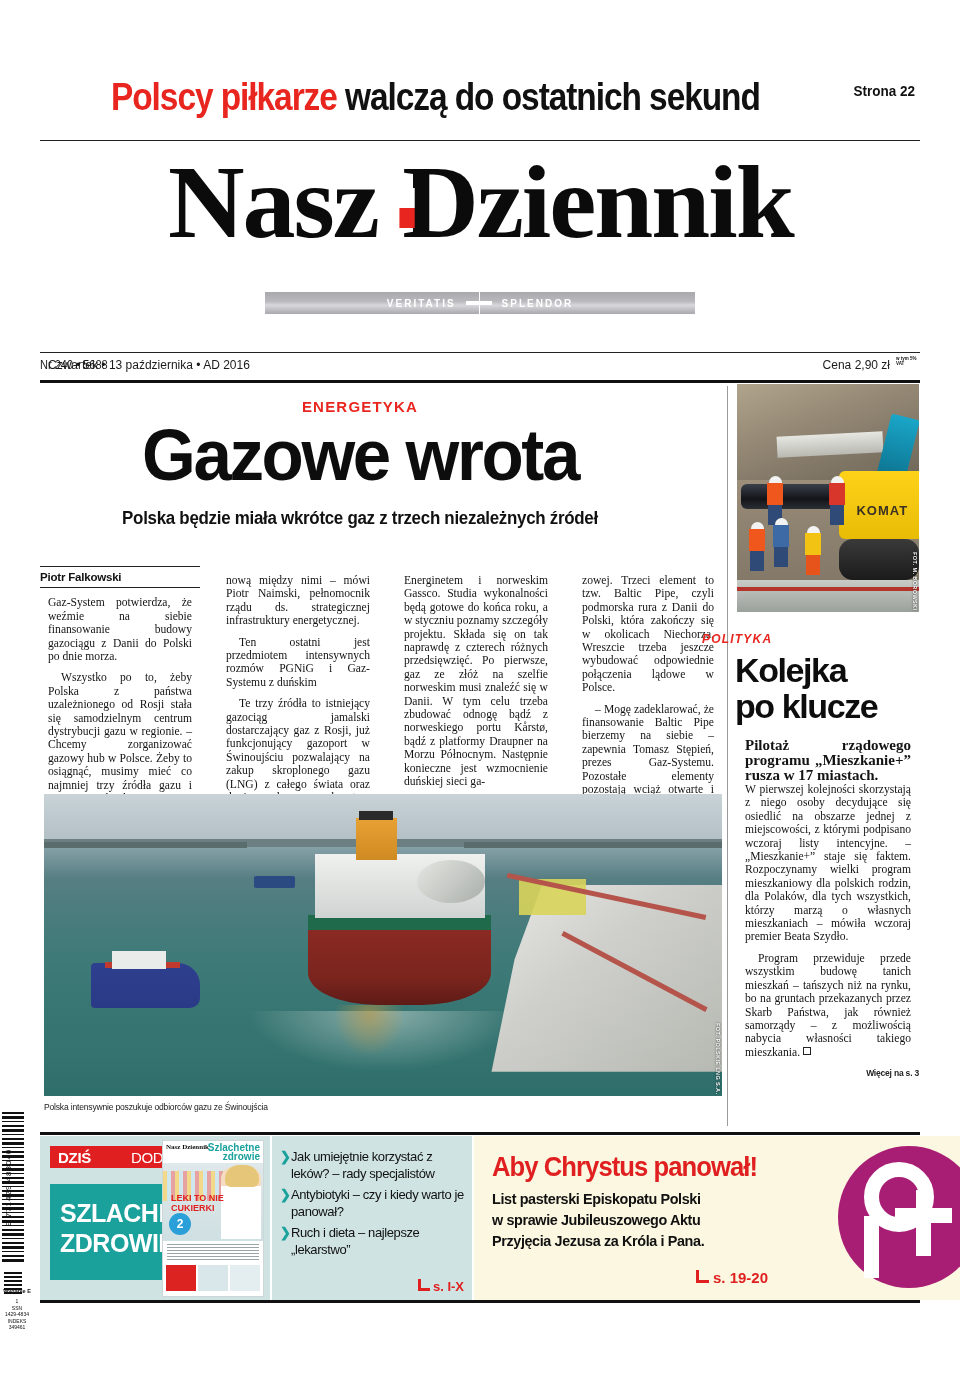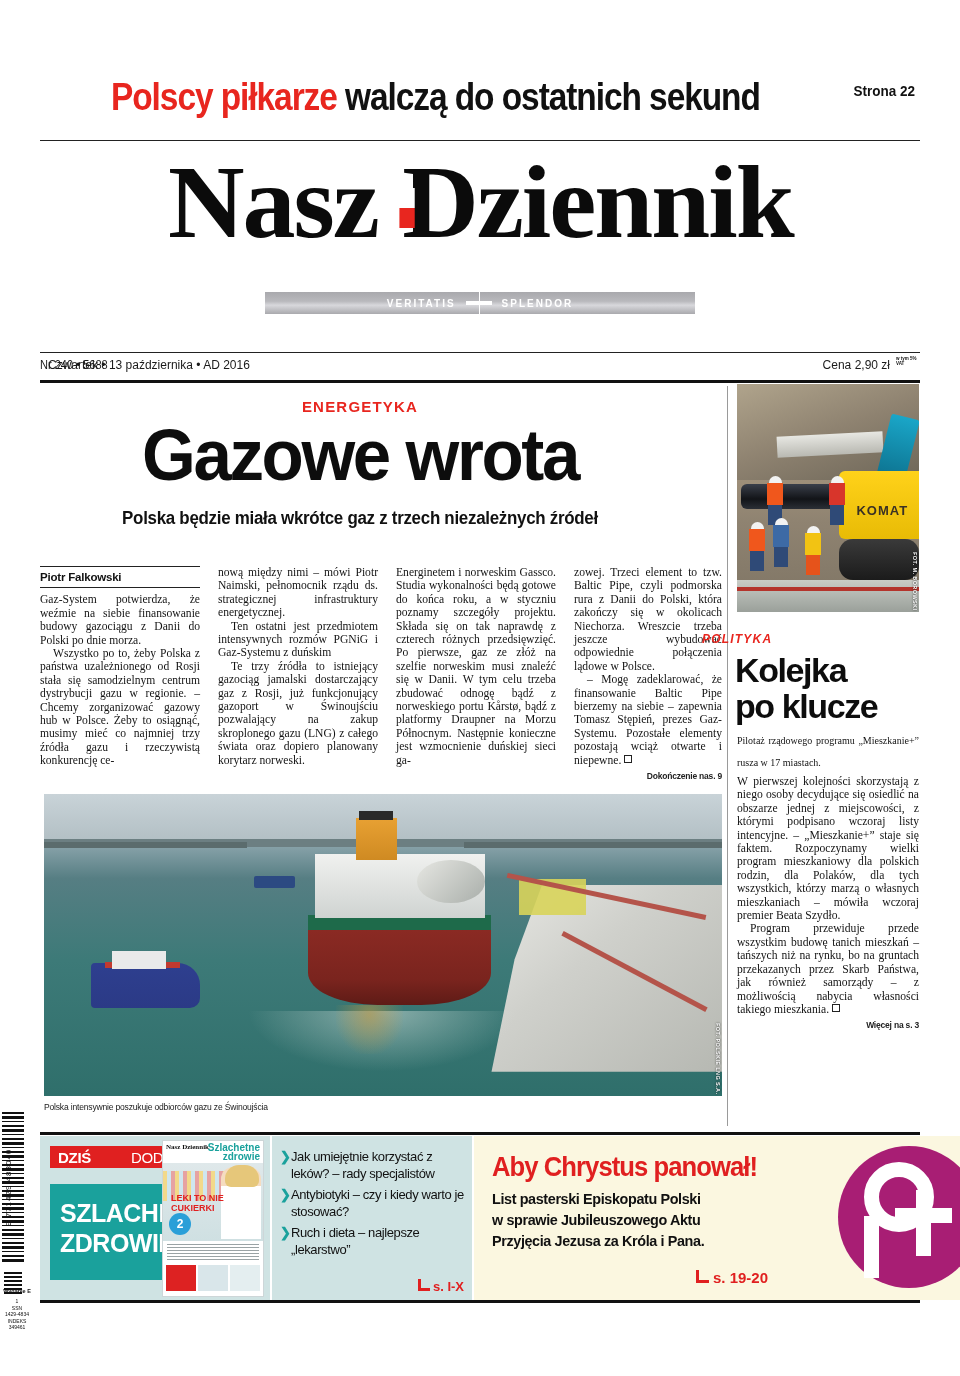--- a/index.html
+++ b/index.html
@@ -122,21 +122,21 @@
 
   .col{
     position:absolute;
     font-family:"Liberation Serif", serif;
     font-size:11.6px;
     line-height:13.4px;
     text-align:justify;
     color:#131313;
     hyphens:auto;
   }
-  .col p{margin:0;text-indent:13px;}
+  .col p{margin:8px;text-indent:13px;}
   .col p.first{text-indent:0;}
   .endmark{display:inline-block;width:6px;height:6px;border:1px solid #222;vertical-align:1px;margin-left:3px;}
   .jump{
     font-family:"Liberation Sans", sans-serif;
     font-size:8.5px;font-weight:bold;text-align:right;color:#222;margin-top:3px;
     letter-spacing:-0.2px;
   }
 
   
   .photo{position:absolute;overflow:hidden;background:#7a7a7a;}
@@ -459,21 +459,21 @@
     <div class="kicker" style="text-align:left;font-size:12px;">POLITYKA</div>
   </div>
   <div style="position:absolute;left:735px;top:652px;width:190px;">
     <div style="font-family:'Liberation Sans',sans-serif;font-weight:bold;font-size:34px;line-height:36px;letter-spacing:-1.4px;color:#0d0d0d;">
       <div>Kolejka</div>
       <div>po klucze</div>
     </div>
   </div>
 
   <div class="col" style="left:737px;top:730px;width:182px;">
-    <p class="first" style="font-weight:normal;font-size:10px;line-height:22px;">Pilotaż rządowego programu „Mieszkanie+” rusza w 17 miastach.</p>
+    <p class="first" style="font-weight:bold;font-size:15px;line-height:15px;">Pilotaż rządowego programu „Mieszkanie+” rusza w 17 miastach.</p>
   </div>
   <div class="col" style="left:737px;top:775px;width:182px;">
     <p class="first">W pierwszej kolejności skorzystają z niego osoby decydujące się osiedlić na obszarze jednej z miejscowości, z którymi podpisano wczoraj listy intencyjne. – „Mieszkanie+” staje się faktem. Rozpoczynamy wielki program mieszkaniowy dla polskich rodzin, dla Polaków, dla tych wszystkich, którzy marzą o własnych mieszkaniach – mówiła wczoraj premier Beata Szydło.</p>
     <p><span>Program przewiduje przede wszystkim budowę tanich mieszkań – tańszych niż na rynku, bo na gruntach przekazanych przez Skarb Państwa, jak również samorządy – z możliwością nabycia własności takiego mieszkania.</span><span class="endmark"></span></p>
     <div class="jump">Więcej na s. 3</div>
   </div>
 
   <div class="bstrip">
     <div class="b-rule-top"></div>
     <div class="b-rule-bot"></div>
@@ -508,21 +508,21 @@
           <div class="mag-tile t3"></div>
           <div class="mag-redbox"></div>
         </div>
       </div>
     </div>
 
     <div class="panelB">
       <div class="bullets">
         <ul>
           <li><span class="ar">❯</span><span>Jak umiejętnie korzystać z leków? – rady specjalistów</span></li>
-          <li><span class="ar">❯</span><span>Antybiotyki – czy i kiedy warto je stosować?</span></li>
+          <li><span class="ar">❯</span><span>Antybiotyki – czy i kiedy warto je panował?</span></li>
           <li><span class="ar">❯</span><span>Ruch i dieta – najlepsze „lekarstwo”</span></li>
         </ul>
       </div>
       <div class="pgref">
         <span class="corner"></span><span>s. I-X</span>
       </div>
     </div>
 
     <div class="panelC">
       <div class="chryst">Aby Chrystus panował!</div>

